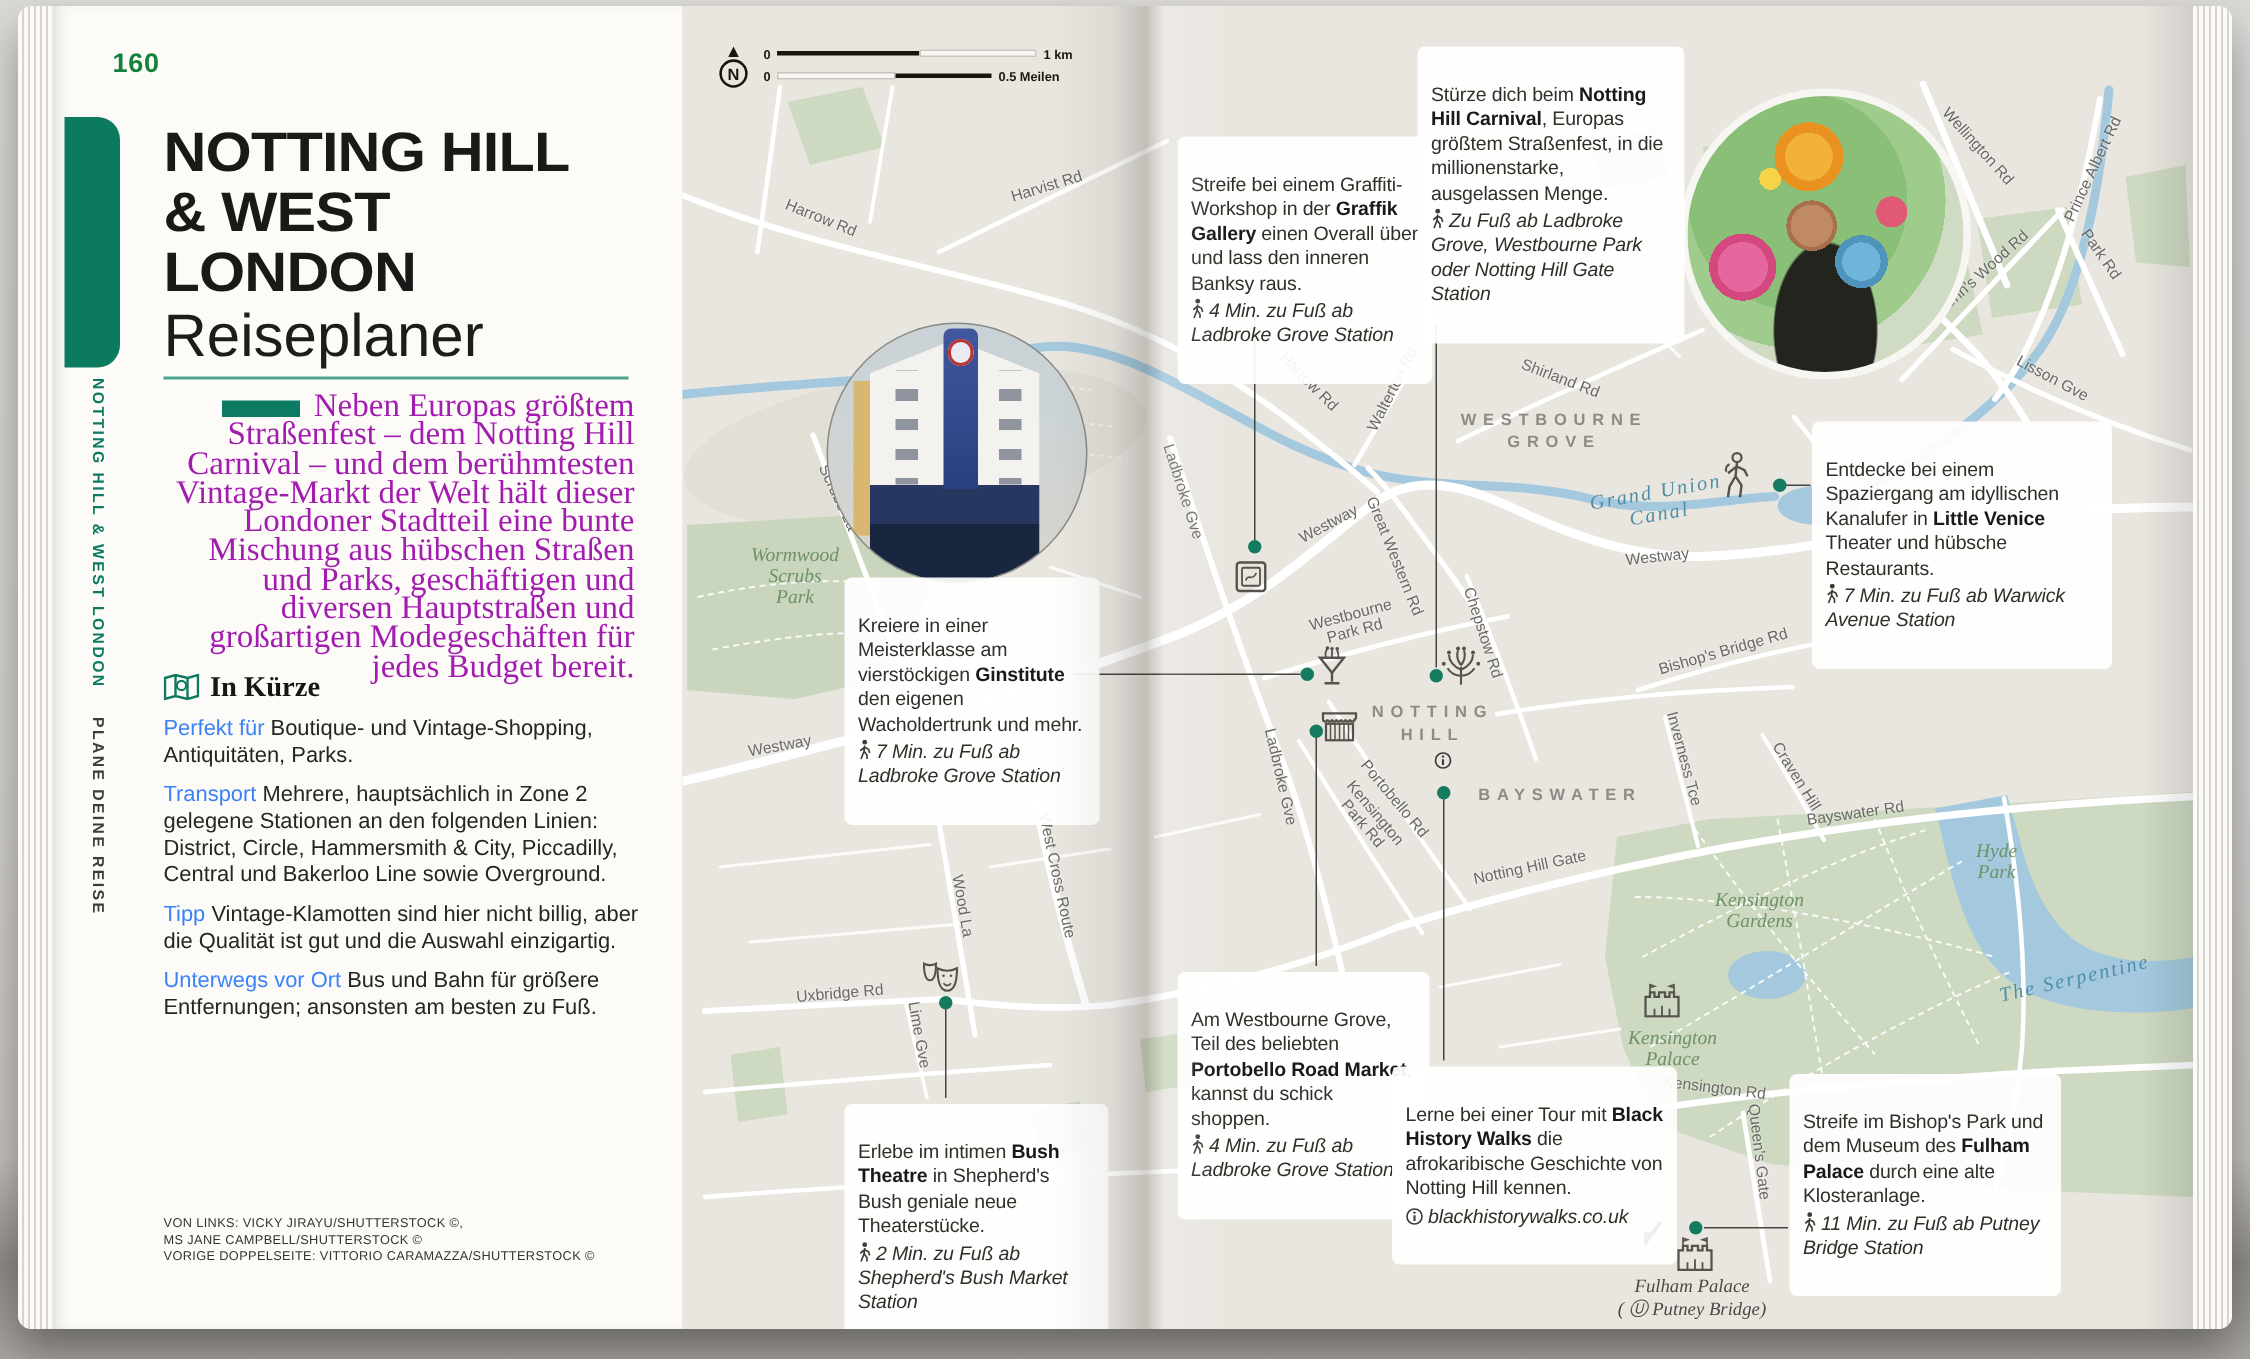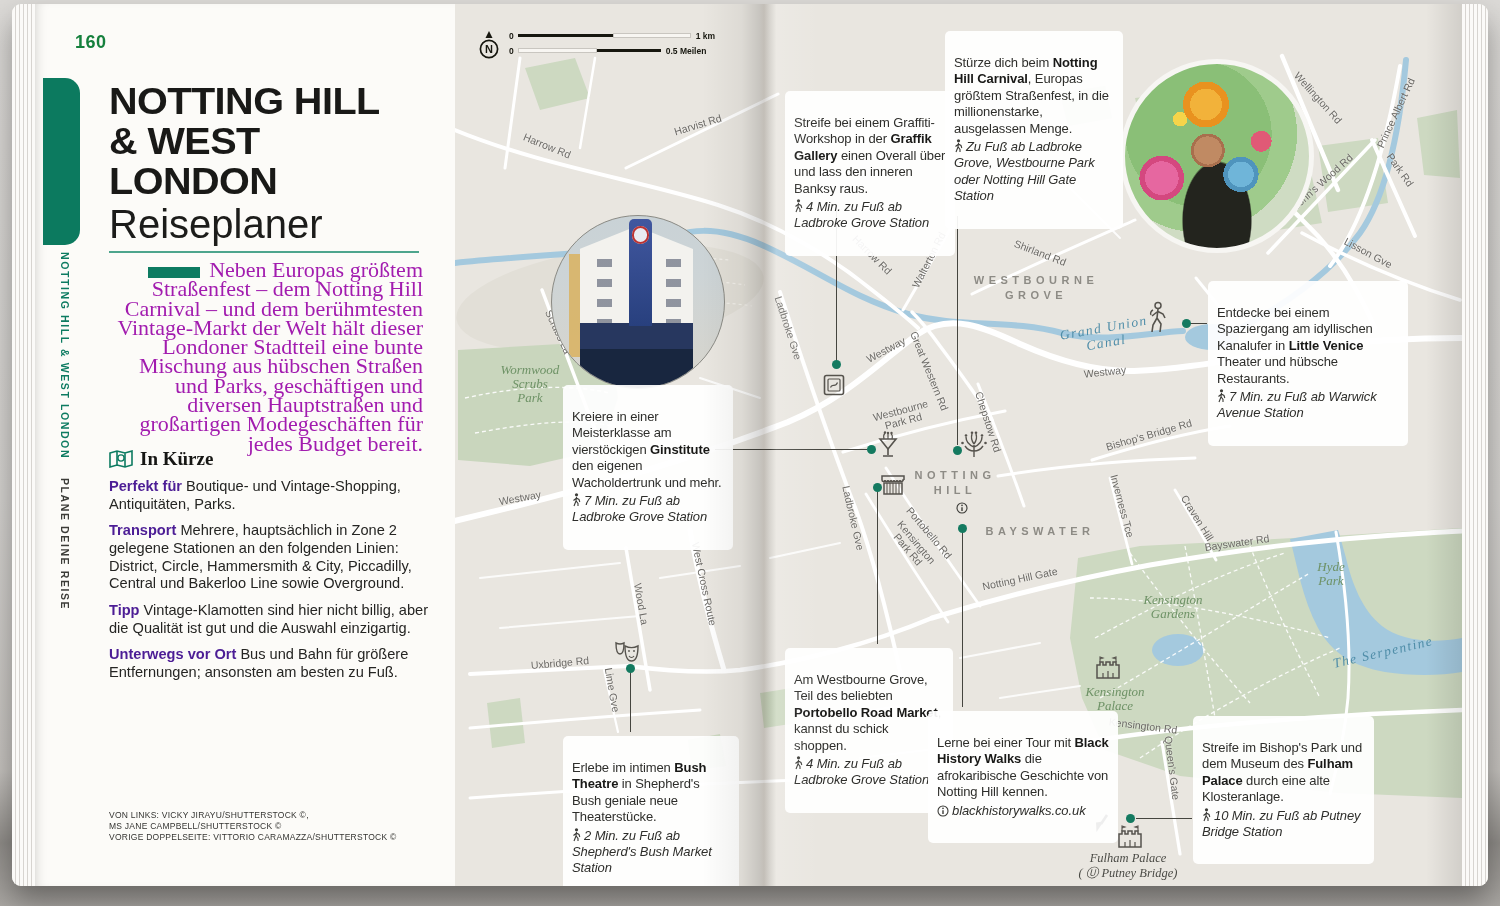--- a/index.html
+++ b/index.html
@@ -25,21 +25,21 @@
   #subtitle{position:absolute;left:74px;top:198px;font-size:40px;font-weight:400;color:#1c1c1a;}
   #rule{position:absolute;left:74px;top:247px;width:310px;height:2px;background:#4da58d;}
   #intro{position:absolute;left:74px;top:256px;width:314px;font-family:"Liberation Serif","DejaVu Serif",serif;
     font-size:22px;line-height:19.3px;color:#a21caf;text-align:right;}
   #intro .bar{display:inline-block;width:52px;height:11px;background:#0d7b61;margin-right:9px;transform:translateY(1px);}
   #kuerze-h{position:absolute;left:74px;top:444px;font-family:"Liberation Serif","DejaVu Serif",serif;
     font-weight:bold;font-size:19px;color:#161614;}
   #kuerze-h svg{vertical-align:-3px;margin-right:7px;}
   #kuerze-items{position:absolute;left:74px;top:474px;width:322px;font-size:14.6px;line-height:17.8px;color:#252523;}
   .ki{margin-bottom:8.5px;}
-  .ki .lab{color:#4c1d95;font-weight:bold;margin-top:40px;}
+  .ki .lab{color:#3b82f6;font-weight:normal;margin-top:40px;}
   #credits{position:absolute;left:74px;top:806px;font-size:8.5px;line-height:10.8px;letter-spacing:.25px;color:#343431;}
   
   #map-panel{position:absolute;left:443px;top:0;width:1007px;height:882px;background:#e9e6e0;}
   #map-panel svg.base{position:absolute;left:0;top:0;}
   .street{position:absolute;font-size:10.5px;color:#6b6965;white-space:nowrap;z-index:5;
     text-shadow:0 0 2px rgba(255,255,255,.8);text-align:center;line-height:11px;}
   .area{position:absolute;font-size:11px;font-weight:600;color:#8d8b85;letter-spacing:4.5px;text-align:center;
     line-height:15px;white-space:nowrap;z-index:5;}
   .park-label{position:absolute;font-family:"Liberation Serif",serif;font-style:italic;font-size:13px;color:#6e9266;
     text-align:center;line-height:14px;white-space:nowrap;z-index:5;}
@@ -463,21 +463,21 @@
               <circle cx="6" cy="6" r="5" fill="none" stroke="#3b3b37" stroke-width="1.1"></circle>
               <circle cx="6" cy="3.4" r="0.8" fill="#3b3b37"></circle>
               <path d="M6 5.2 L6 9" stroke="#3b3b37" stroke-width="1.4"></path>
             </svg><span>blackhistorywalks.co.uk</span></div>
         </div>
         <div class="callout" style="position: absolute; left: 738px; top: 712px; width: 163px;">
           <div><span>Streife im Bishop's Park und dem Museum des </span><span class="b">Fulham Palace</span><span> durch eine alte Klosteranlage.</span></div>
           <div class="meta"><svg width="9" height="14" viewBox="0 0 9 14">
               <circle cx="4.5" cy="1.8" r="1.6" fill="#3b3b37"></circle>
               <path d="M4.5 4 L4 8 M4 5.5 L1.5 7.5 M4.3 5 L7 6.5 L7.8 9 M4 8 L2 13 M4.2 8 L6 10.5 L6 13" stroke="#3b3b37" stroke-width="1.1" fill="none"></path>
-            </svg><span>10 Min. zu Fuß ab Putney Bridge Station</span></div>
+            </svg><span>11 Min. zu Fuß ab Putney Bridge Station</span></div>
         </div>
         <div class="callout" style="position: absolute; left: 108px; top: 732px; width: 158px;">
           <div><span>Erlebe im intimen </span><span class="b">Bush Theatre</span><span> in Shepherd's Bush geniale neue Theaterstücke.</span></div>
           <div class="meta"><svg width="9" height="14" viewBox="0 0 9 14">
               <circle cx="4.5" cy="1.8" r="1.6" fill="#3b3b37"></circle>
               <path d="M4.5 4 L4 8 M4 5.5 L1.5 7.5 M4.3 5 L7 6.5 L7.8 9 M4 8 L2 13 M4.2 8 L6 10.5 L6 13" stroke="#3b3b37" stroke-width="1.1" fill="none"></path>
             </svg><span>2 Min. zu Fuß ab Shepherd's Bush Market Station</span></div>
         </div>
       </div>
 

